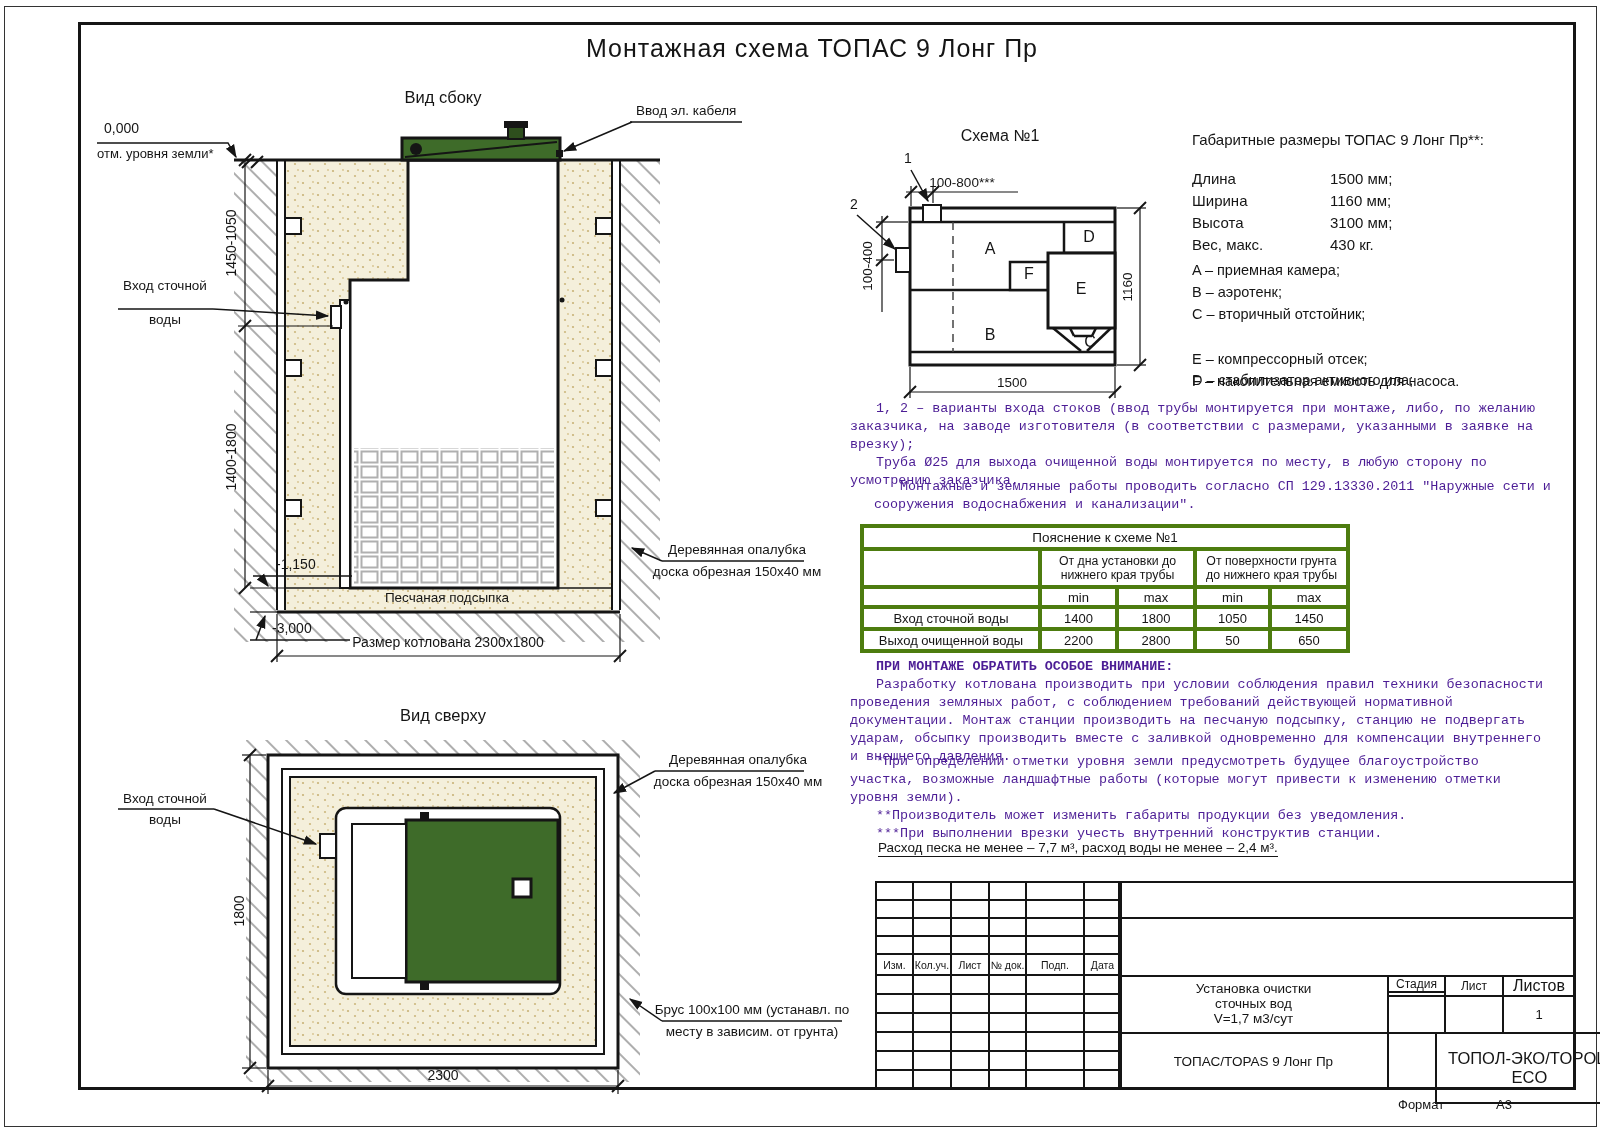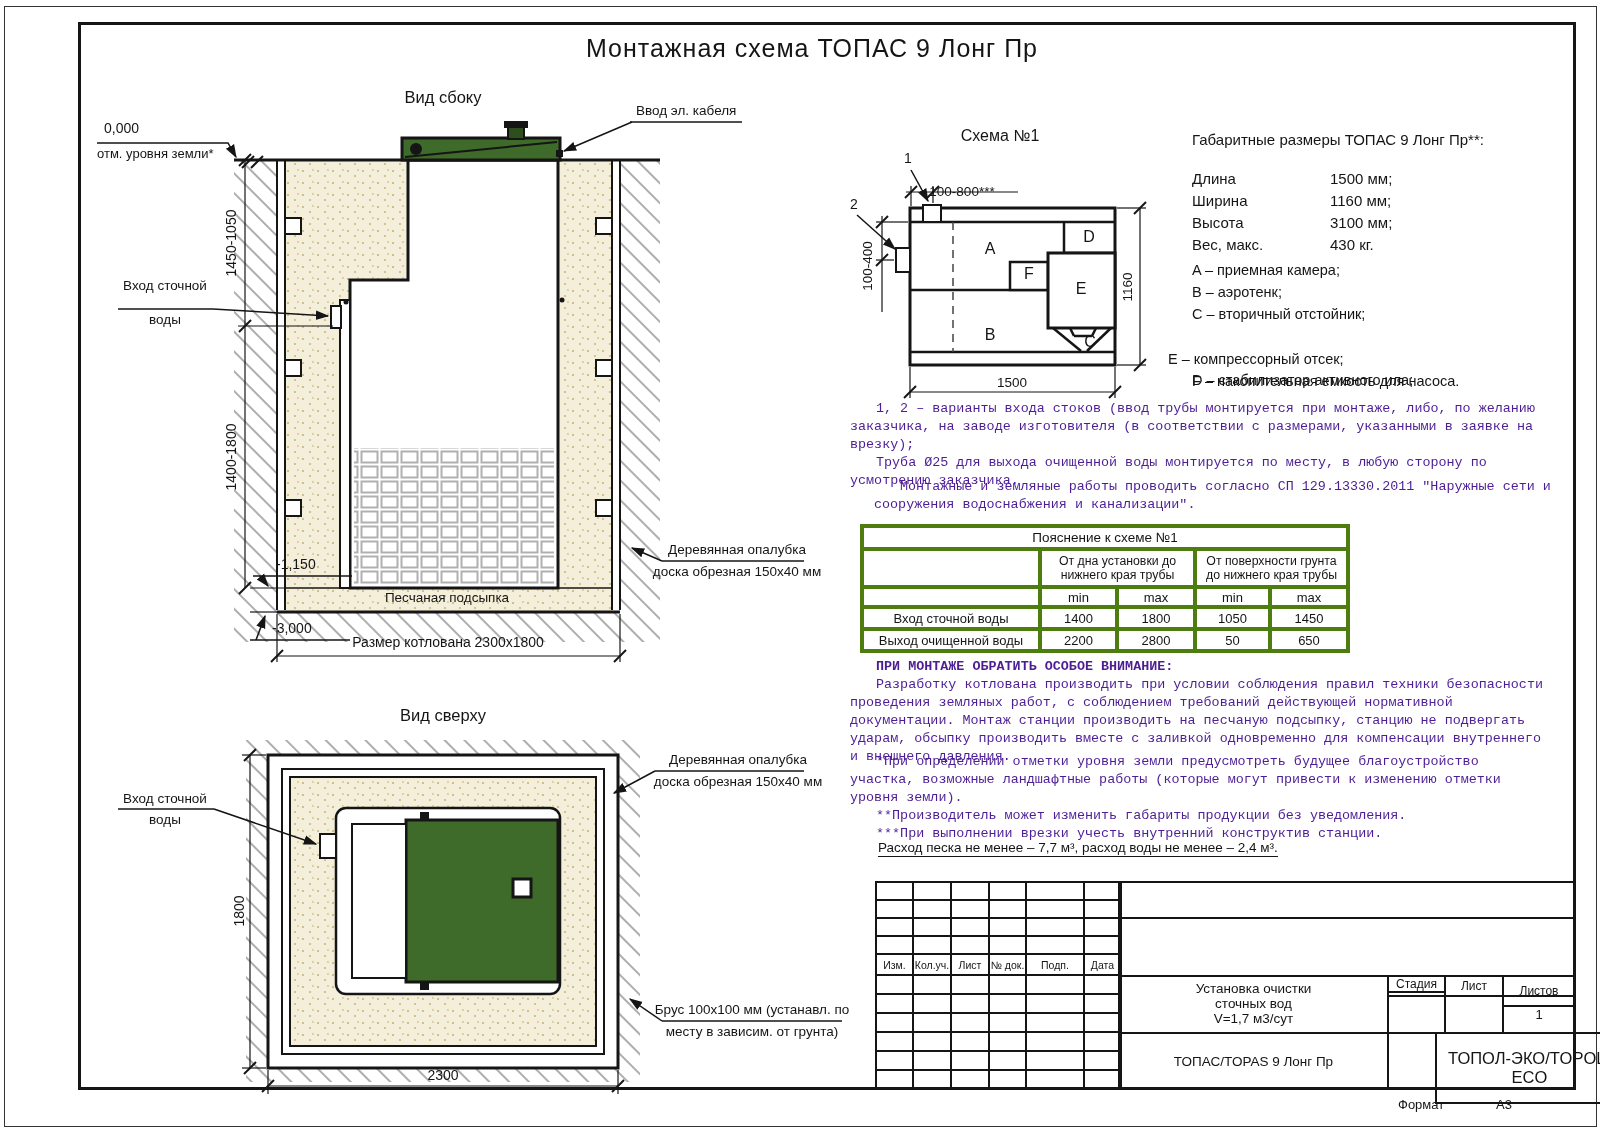--- a/index.html
+++ b/index.html
@@ -260,39 +260,39 @@
 
   <div class="t ctr f16" style="left:1000px;top:127px;">Схема №1</div>
   <div class="t ctr f16" style="left:990px;top:240px;">A</div>
   <div class="t ctr f16" style="left:990px;top:326px;">B</div>
   <div class="t ctr f16" style="left:1090px;top:333px;">C</div>
   <div class="t ctr f16" style="left:1089px;top:228px;">D</div>
   <div class="t ctr f16" style="left:1081px;top:280px;">E</div>
   <div class="t ctr f16" style="left:1029px;top:265px;">F</div>
   <div class="t ctr f14" style="left:908px;top:150px;">1</div>
   <div class="t ctr f14" style="left:854px;top:196px;">2</div>
-  <div class="t ctr" style="left:962px;top:184px;">100-800***</div>
+  <div class="t ctr" style="left:962px;top:175px;">100-800***</div>
   <div class="t rot" style="left:868px;top:266px;">100-400</div>
   <div class="t ctr" style="left:1012px;top:375px;">1500</div>
   <div class="t rot" style="left:1128px;top:287px;">1160</div>
 
   <div class="t f15" style="left:1192px;top:131px;">Габаритные размеры ТОПАС 9 Лонг Пр**:</div>
   <div class="t f15" style="left:1192px;top:170px;">Длина</div>
   <div class="t f15" style="left:1330px;top:170px;">1500 мм;</div>
   <div class="t f15" style="left:1192px;top:192px;">Ширина</div>
   <div class="t f15" style="left:1330px;top:192px;">1160 мм;</div>
   <div class="t f15" style="left:1192px;top:214px;">Высота</div>
   <div class="t f15" style="left:1330px;top:214px;">3100 мм;</div>
   <div class="t f15" style="left:1192px;top:236px;">Вес, макс.</div>
   <div class="t f15" style="left:1330px;top:236px;">430 кг.</div>
   <div class="t f145" style="left:1192px;top:262px;">A – приемная камера;</div>
   <div class="t f145" style="left:1192px;top:284px;">B – аэротенк;</div>
   <div class="t f145" style="left:1192px;top:306px;">C – вторичный отстойник;</div>
   <div class="t f145" style="left:1192px;top:328px;margin-top:44px;">D – стабилизатор активного ила;</div>
-  <div class="t f145" style="left:1168px;top:351px;">E – компрессорный отсек;</div>
+  <div class="t f145" style="left:1192px;top:351px;">E – компрессорный отсек;</div>
   <div class="t f145" style="left:1192px;top:373px;">F – накопительная емкость для насоса.</div>
 
   <div class="blk" style="left:850px;top:400px;">
     <p>1, 2 – варианты входа стоков (ввод трубы монтируется при монтаже, либо, по желанию заказчика, на заводе изготовителя (в соответствии с размерами, указанными в заявке на врезку);</p>
     <p>Труба Ø25 для выхода очищенной воды монтируется по месту, в любую сторону по усмотрению заказчика.</p>
   </div>
   <div class="blk" style="left:874px;top:478px;">
     <p>Монтажные и земляные работы проводить согласно СП 129.13330.2011 "Наружные сети и сооружения водоснабжения и канализации".</p>
   </div>
 
@@ -451,21 +451,21 @@
 
   <div class="tbc" style="left:1118px;top:881px;width:458px;height:38px;"></div>
   <div class="tbc" style="left:1118px;top:917px;width:458px;height:60px;"></div>
   <div class="tbc" style="left:1118px;top:975px;width:271px;height:59px;flex-direction:column;font-size:13.5px;line-height:1.1;">
     <div>Установка очистки</div>
     <div>сточных вод</div>
     <div>V=1,7 м3/сут</div>
   </div>
   <div class="tbc" style="left:1387px;top:975px;width:59px;height:18px;font-size:12px;">Стадия</div>
   <div class="tbc" style="left:1444px;top:975px;width:60px;height:22px;font-size:12px;">Лист</div>
-  <div class="tbc" style="left:1502px;top:975px;width:74px;height:32px;font-size:12px;">Листов</div>
+  <div class="tbc" style="left:1502px;top:975px;width:74px;height:22px;font-size:16px;">Листов</div>
   <div class="tbc" style="left:1387px;top:995px;width:59px;height:39px;"></div>
   <div class="tbc" style="left:1444px;top:995px;width:60px;height:39px;"></div>
   <div class="tbc" style="left:1502px;top:995px;width:74px;height:39px;font-size:13px;">1</div>
   <div class="tbc" style="left:1118px;top:1032px;width:271px;height:58px;font-size:13.5px;">ТОПАС/TOPAS 9 Лонг Пр</div>
   <div class="tbc" style="left:1427px;top:1032px;width:189px;height:72px;font-size:16.5px;margin-left:8px;">ТОПОЛ-ЭКО/TOPOL-ECO</div>
 
   <div class="t f13" style="left:1398px;top:1098px;">Формат</div>
   <div class="t f13" style="left:1496px;top:1098px;">А3</div>
 </div>
 

